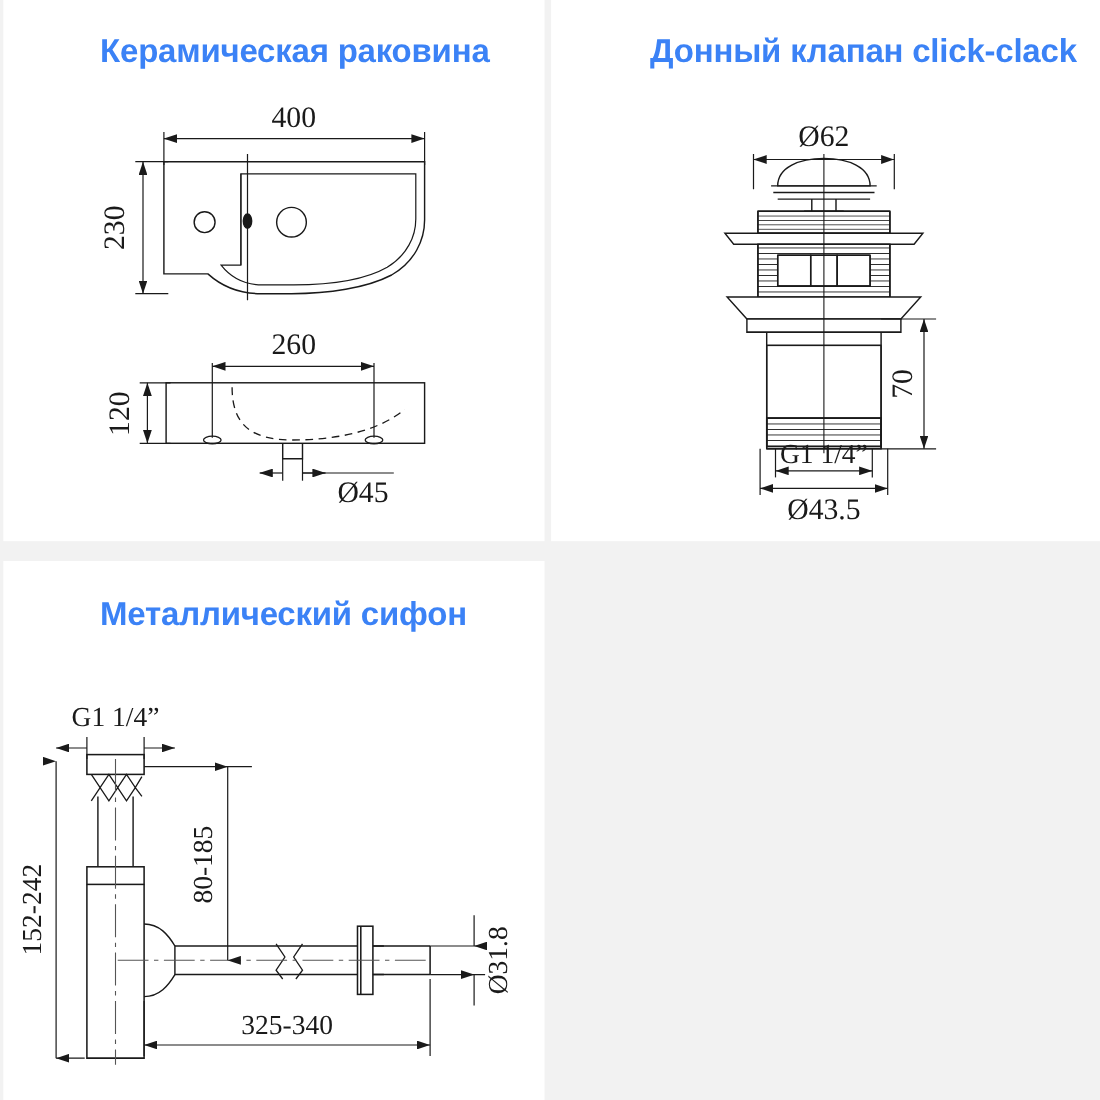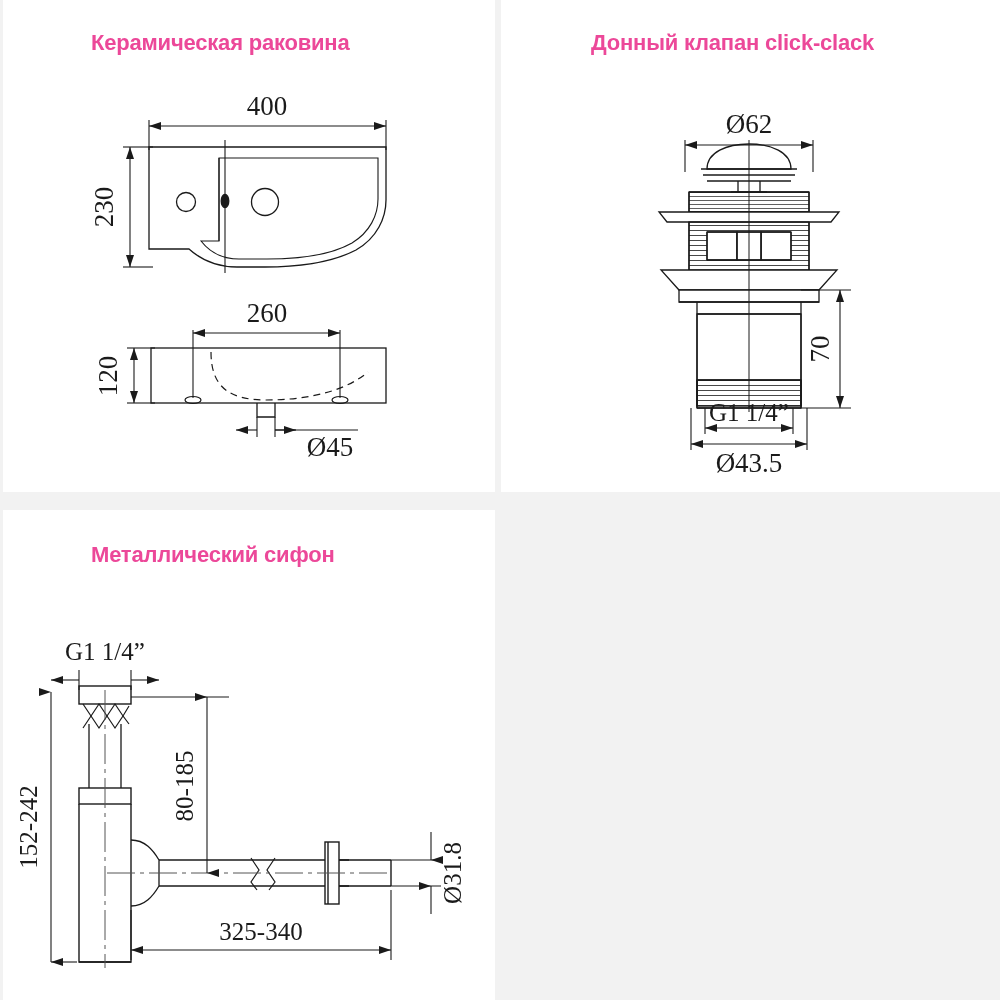--- a/index.html
+++ b/index.html
@@ -26,23 +26,23 @@
   }
   #panel-sink   { left: 3px;   top: 0px;   width: 492px; height: 492px; }
   #panel-valve  { left: 501px; top: 0px;   width: 499px; height: 492px; }
   #panel-siphon { left: 3px;   top: 510px; width: 492px; height: 502px; }
   #panel-empty  { left: 501px; top: 498px; width: 499px; height: 502px; background: #f2f2f2; }
 
   .panel-title {
     position: absolute;
     font-family: "Liberation Sans", sans-serif;
     font-weight: bold;
-    font-size: 22px;
+    font-size: 30px;
     letter-spacing: -0.2px;
-    color: #ec4899;
+    color: #3b82f6;
     white-space: nowrap;
   }
   #title-sink   { left: 88px;  top: 30px; }
   #title-valve  { left: 563px; top: 30px; margin-left: 28px; }
   #title-siphon { left: 88px;  top: 530px; }
 
   .draw {
     position: absolute;
     left: 0;
     top: 0;

